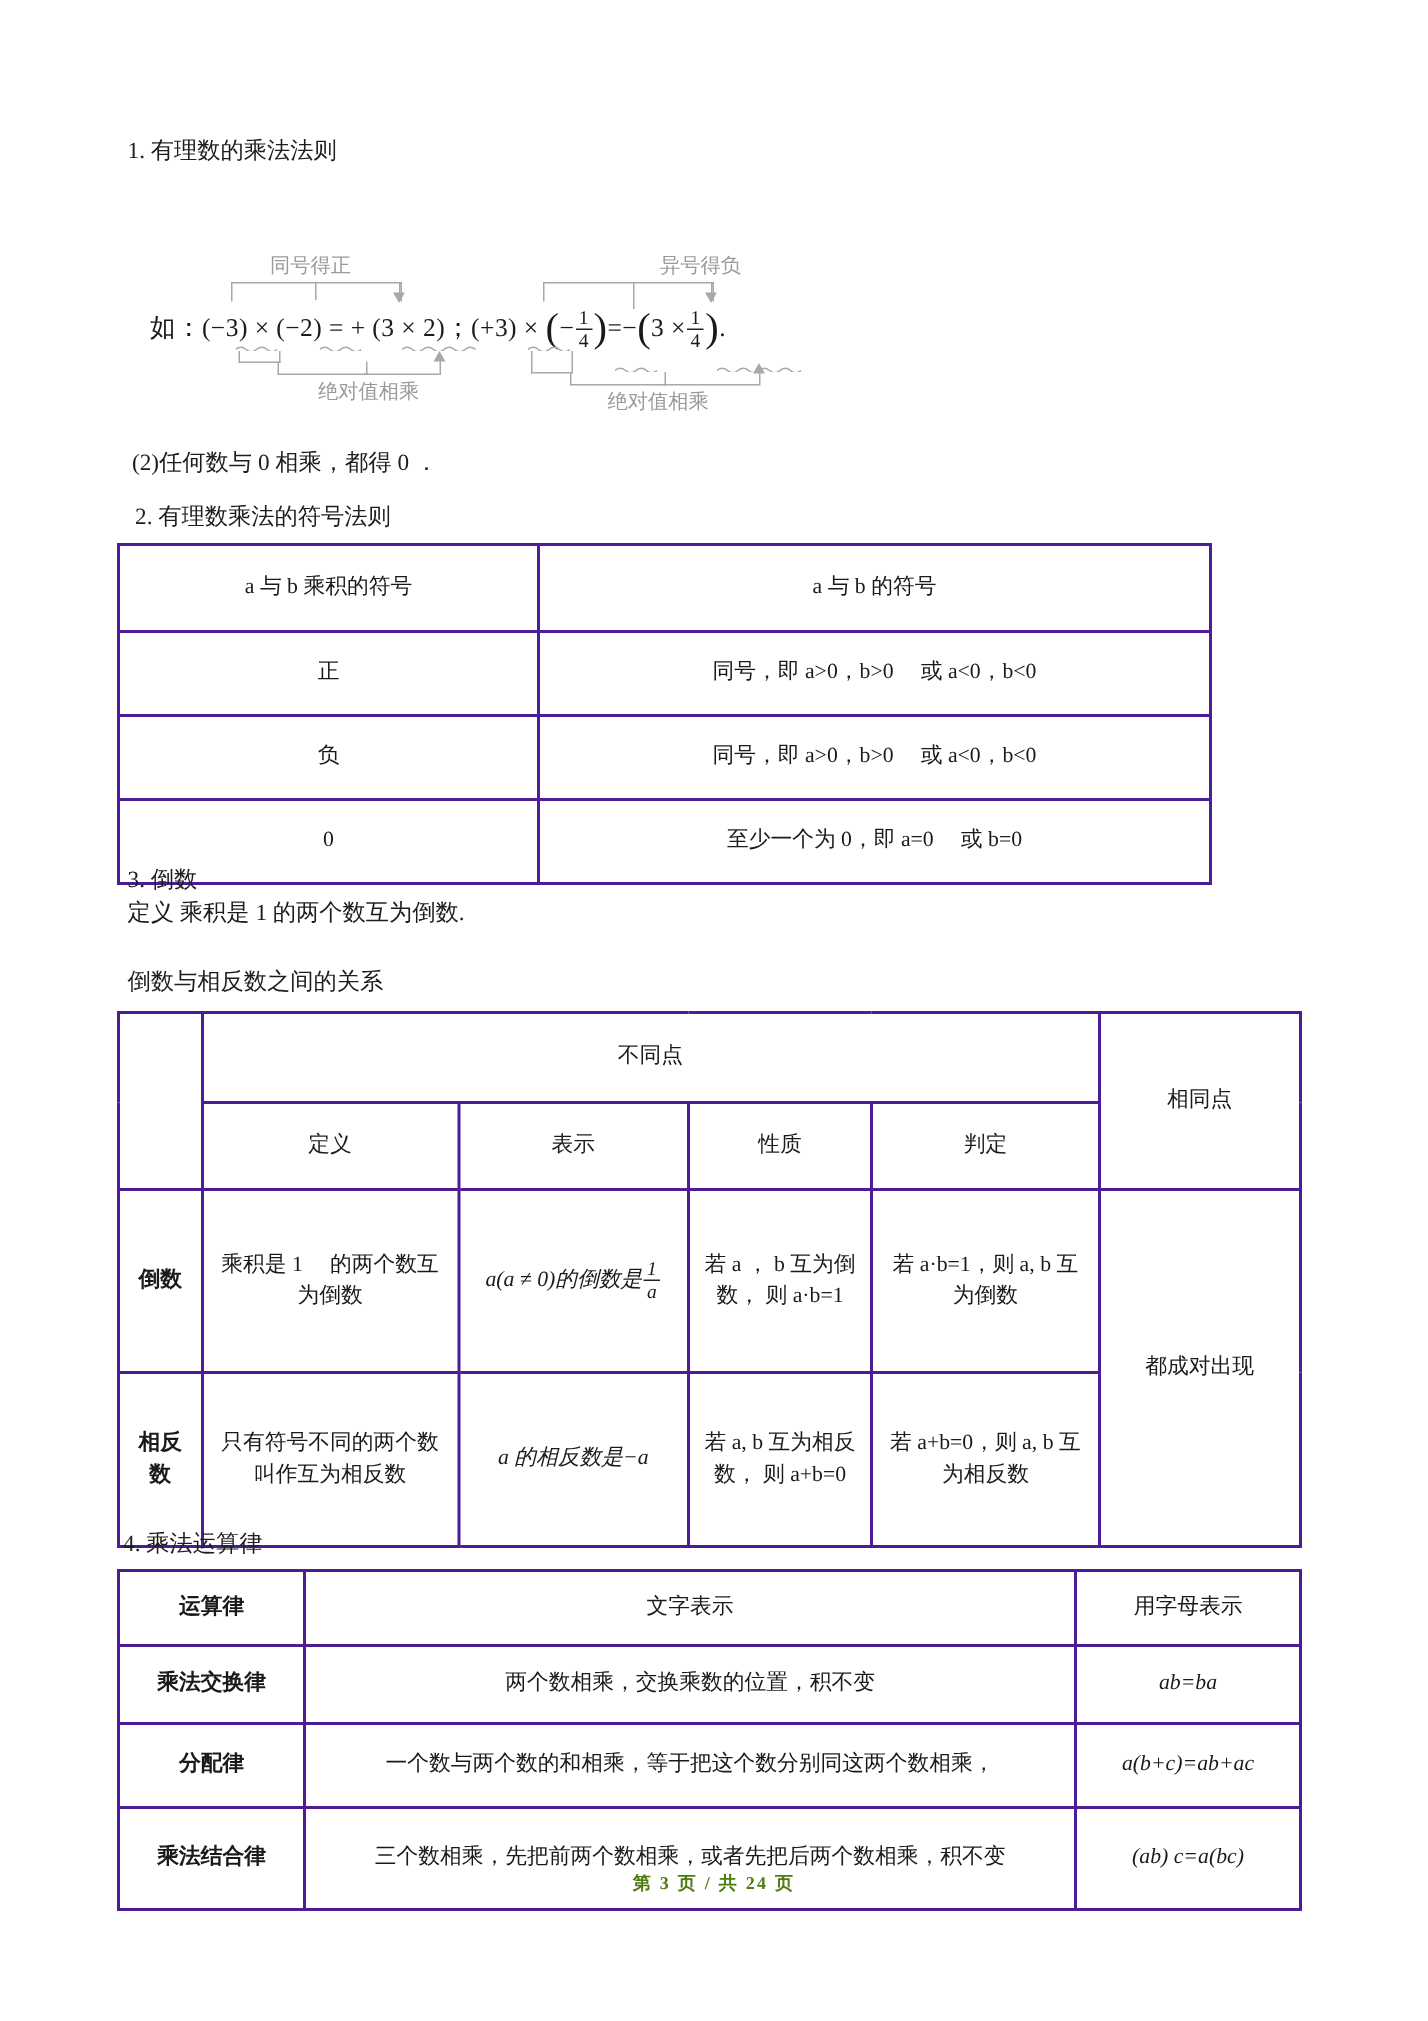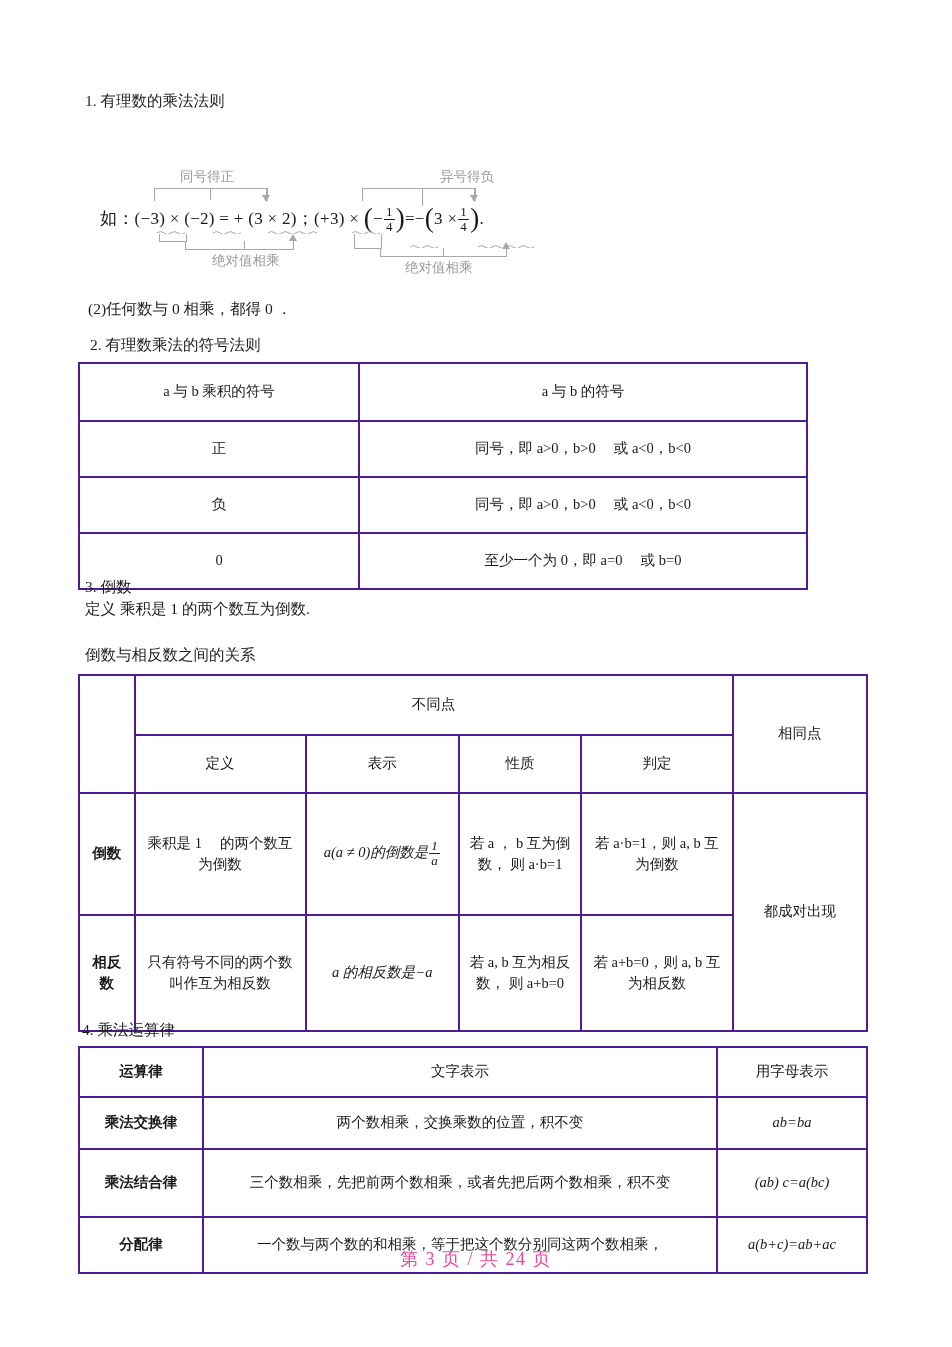--- a/index.html
+++ b/index.html
@@ -130,23 +130,23 @@
   }
   .bold { font-weight: 600; }
 
   
   #footer {
     position: absolute;
     left: 0;
     top: 1247px;
     width: 952px;
     text-align: center;
-    font-size: 18px;
-    font-weight: 400;
-    color: #ec4899;
+    font-size: 12px;
+    font-weight: 700;
+    color: #4d7c0f;
     letter-spacing: 1.5px;
   }
 </style>
 </head>
 <body>
 
 <div class="page">
 
   <div class="ln heading" style="left:85px; top:92px;">1. 有理数的乘法法则</div>
 
@@ -290,27 +290,27 @@
         <td class="lft bold" style="width:110px; height:40px;">运算律</td>
         <td class="lft" style="width:500px;">文字表示</td>
         <td class="lft">用字母表示</td>
       </tr>
       <tr>
         <td class="lft bold" style="height:42px;">乘法交换律</td>
         <td class="lft">两个数相乘，交换乘数的位置，积不变</td>
         <td class="lft it">ab=ba</td>
       </tr>
       <tr>
+        <td class="lft bold" style="height:46px;">分配律</td>
+        <td class="lft">一个数与两个数的和相乘，等于把这个数分别同这两个数相乘，</td>
+        <td class="lft it">a(b+c)=ab+ac</td>
+      </tr>
+      <tr>
         <td class="lft bold" style="height:58px;">乘法结合律</td>
         <td class="lft">三个数相乘，先把前两个数相乘，或者先把后两个数相乘，积不变</td>
         <td class="lft it">(ab) c=a(bc)</td>
       </tr>
-      <tr>
-        <td class="lft bold" style="height:46px;">分配律</td>
-        <td class="lft">一个数与两个数的和相乘，等于把这个数分别同这两个数相乘，</td>
-        <td class="lft it">a(b+c)=ab+ac</td>
-      </tr>
     </tbody>
   </table>
 
   <div id="footer">第 3 页 / 共 24 页</div>
 
 </div>
 
 </body></html>

